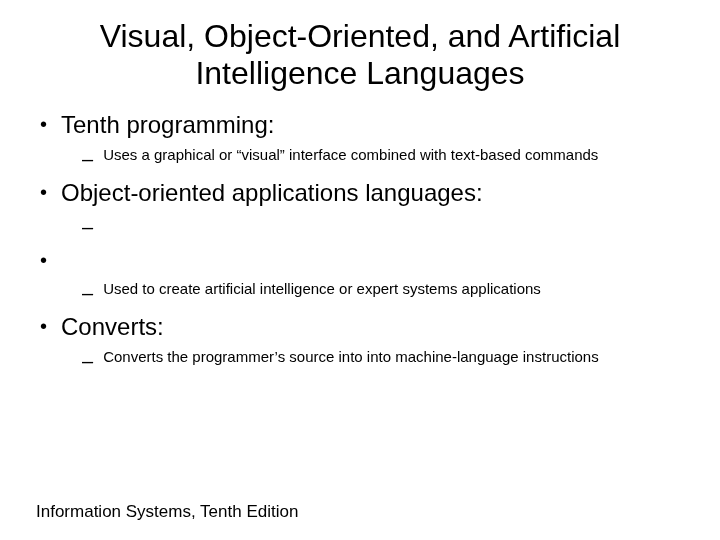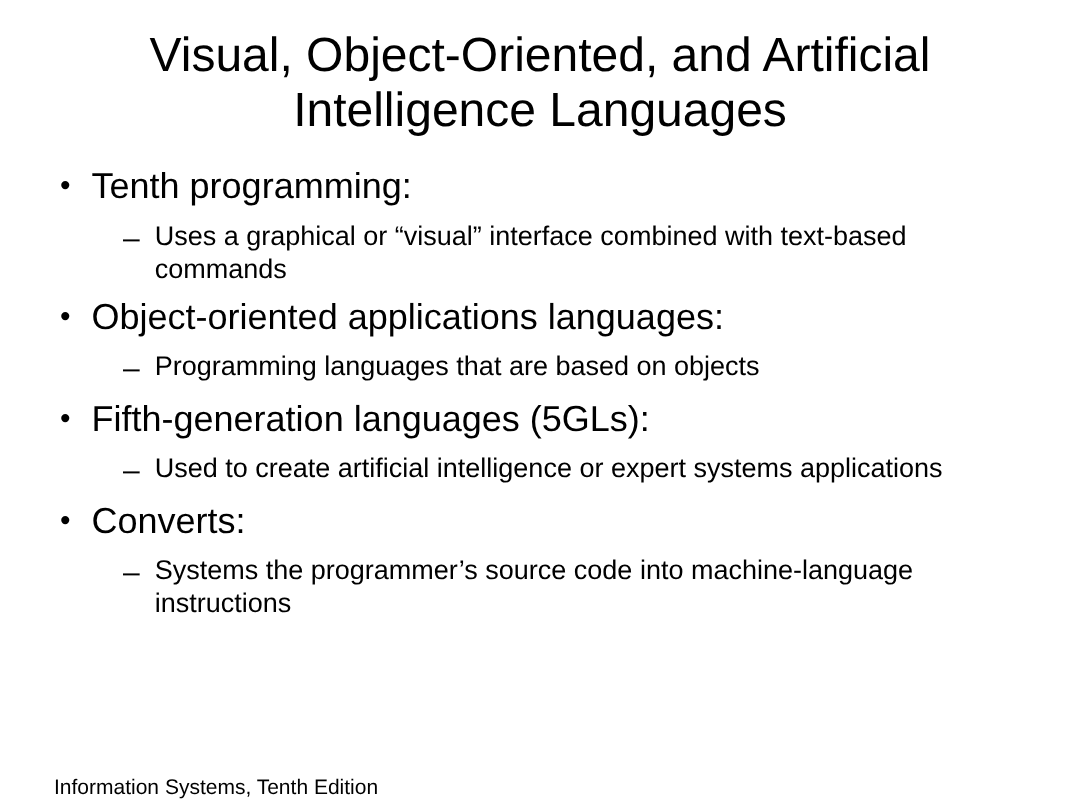--- a/index.html
+++ b/index.html
@@ -57,29 +57,29 @@
     display: flex;
     align-items: flex-start;
     margin: 2px 0;
   }
   .dash {
     font-size: 20px;
     line-height: 26px;
     margin-right: 10px;
   }
   .l2-text {
-    font-size: 18px;
+    font-size: 15px;
     line-height: 1.25;
     max-width: 560px;
   }
   .footer {
     position: absolute;
     left: 36px;
-    bottom: 8px;
-    font-size: 14px;
+    bottom: 18px;
+    font-size: 17px;
   }
 </style>
 </head>
 <body>
 
 <div class="slide">
   <h1 class="title">Visual, Object-Oriented, and Artificial Intelligence Languages</h1>
 
   <ul class="body">
     <li>
@@ -96,46 +96,44 @@
     </li>
 
     <li>
       <div class="row">
         <span class="bullet-dot">•</span>
         <span class="l1-text">Object-oriented applications languages:</span>
       </div>
       <ul class="sub">
         <li>
           <span class="dash">–</span>
-          <span class="l2-text">Programming languages that are based on objects</span>
         </li>
       </ul>
     </li>
 
     <li>
       <div class="row">
         <span class="bullet-dot">•</span>
-        <span class="l1-text">Fifth-generation languages (5GLs):</span>
       </div>
       <ul class="sub">
         <li>
           <span class="dash">–</span>
           <span class="l2-text">Used to create artificial intelligence or expert systems applications</span>
         </li>
       </ul>
     </li>
 
     <li>
       <div class="row">
         <span class="bullet-dot">•</span>
         <span class="l1-text">Converts:</span>
       </div>
       <ul class="sub">
         <li>
           <span class="dash">–</span>
-          <span class="l2-text">Systems the programmer’s source code into machine-language instructions</span>
+          <span class="l2-text">Converts the programmer’s source into into machine-language instructions</span>
         </li>
       </ul>
     </li>
   </ul>
 
   <div class="footer">Information Systems, Tenth Edition</div>
 </div>
 
 </body></html>

